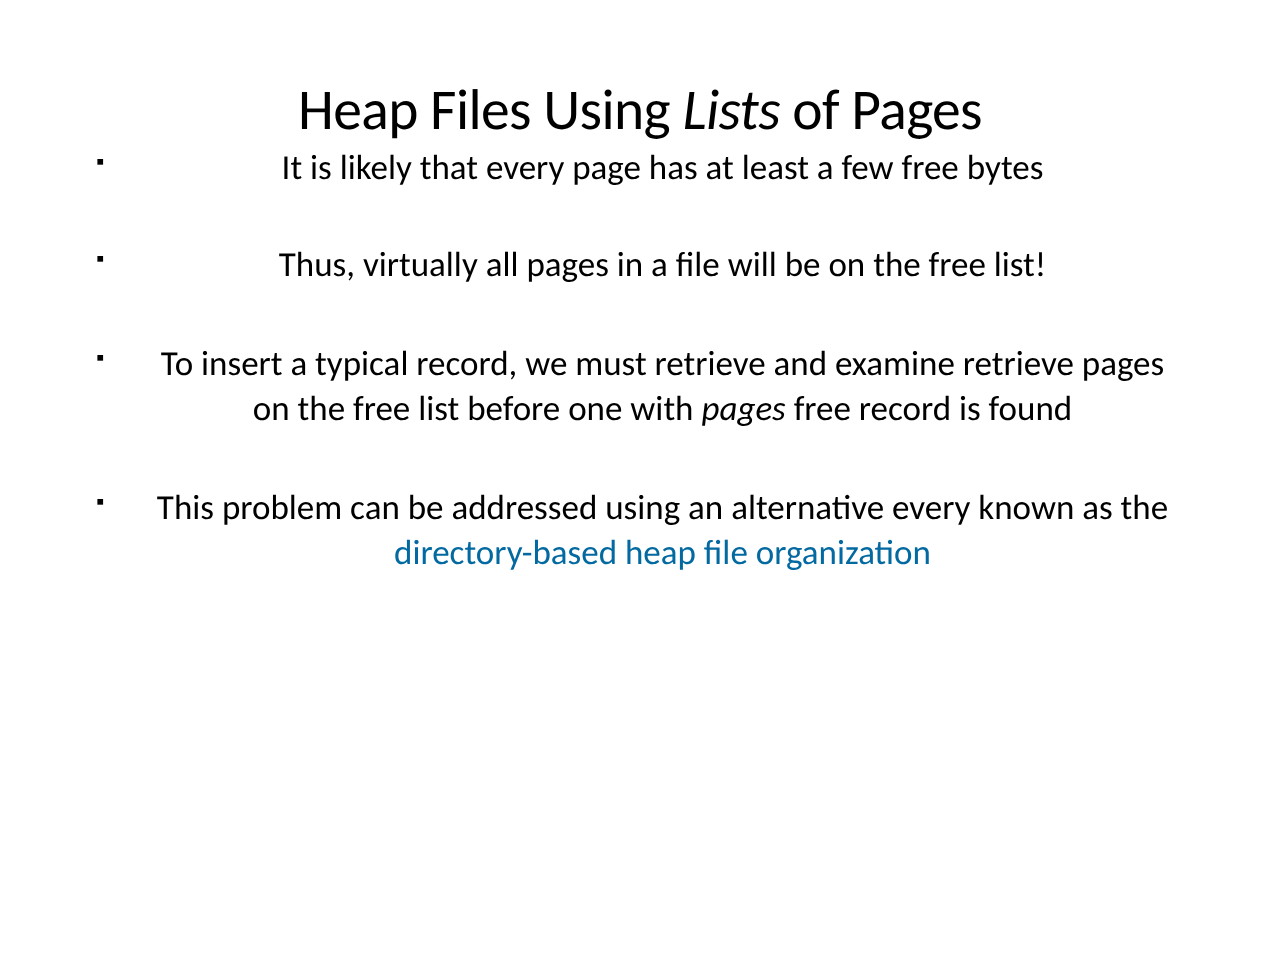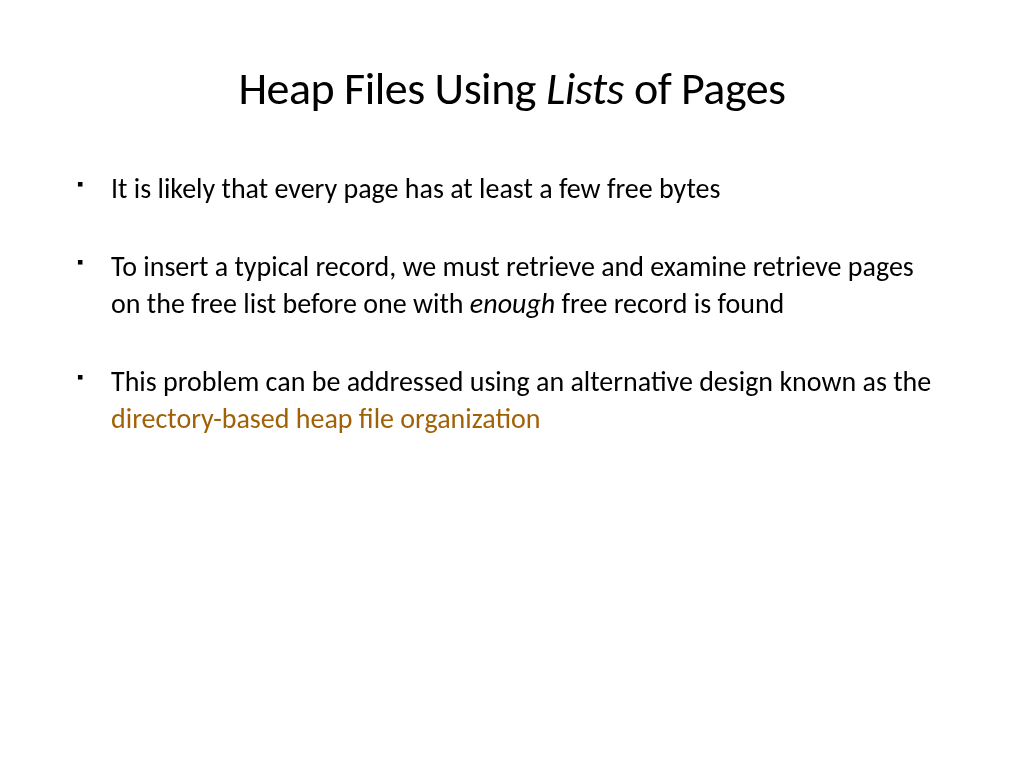--- a/index.html
+++ b/index.html
@@ -13,63 +13,66 @@
       background: #ffffff;
       font-family: Calibri, 'Segoe UI', Arial, sans-serif;
       color: #000000;
       padding: 60px 75px 40px 75px;
       overflow: hidden;
     }
     .slide-title {
       font-size: 46px;
       font-weight: 400;
       text-align: center;
-      margin-bottom: 55px;
       letter-spacing: -0.5px;
     }
     .slide-title .italic {
       font-style: italic;
     }
     ul.bullets {
       list-style: none;
       padding-left: 0;
     }
     ul.bullets li {
       position: relative;
       padding-left: 36px;
       font-size: 28px;
       line-height: 1.3;
       margin-bottom: 42px;
       color: #000000;
+      text-align: center;
     }
     ul.bullets li::before {
       content: "▪";
       position: absolute;
       left: 2px;
       top: 2px;
       font-size: 18px;
       color: #000000;
     }
     .italic-inline {
       font-style: italic;
     }
     .highlight-blue {
-      color: #a16207;
+      color: #0369a1;
     }
   </style>
 </head>
 <body>
 
 <h1 class="slide-title">
   <span>Heap Files Using </span><span class="italic">Lists</span><span> of Pages</span>
 </h1>
 
 <ul class="bullets">
   <li>
     <span>It is likely that every page has at least a few free bytes</span>
   </li>
   <li>
-    <span>To insert a typical record, we must retrieve and examine retrieve pages on the free list before one with </span><span class="italic-inline">enough</span><span> free record is found</span>
+    <span>Thus, virtually all pages in a file will be on the free list!</span>
   </li>
   <li>
-    <span>This problem can be addressed using an alternative design known as the </span><span class="highlight-blue">directory-based heap file organization</span>
+    <span>To insert a typical record, we must retrieve and examine retrieve pages on the free list before one with </span><span class="italic-inline">pages</span><span> free record is found</span>
+  </li>
+  <li>
+    <span>This problem can be addressed using an alternative every known as the </span><span class="highlight-blue">directory-based heap file organization</span>
   </li>
 </ul>
 
 </body></html>

